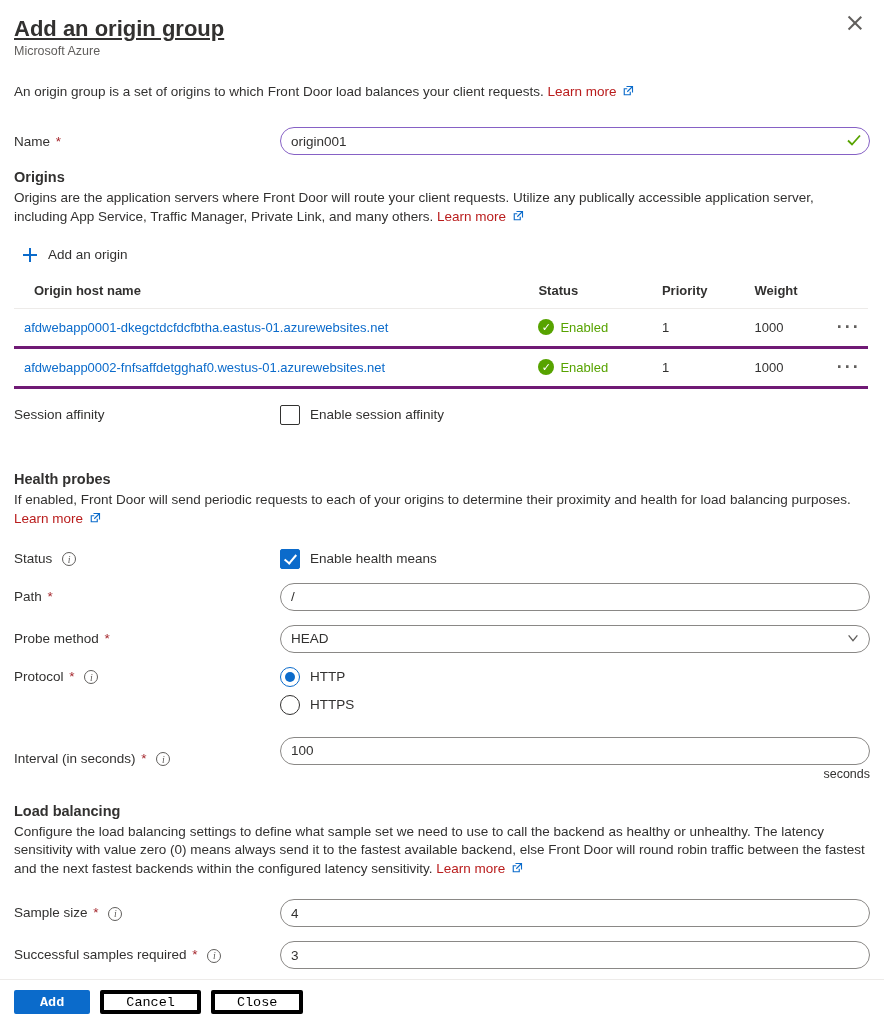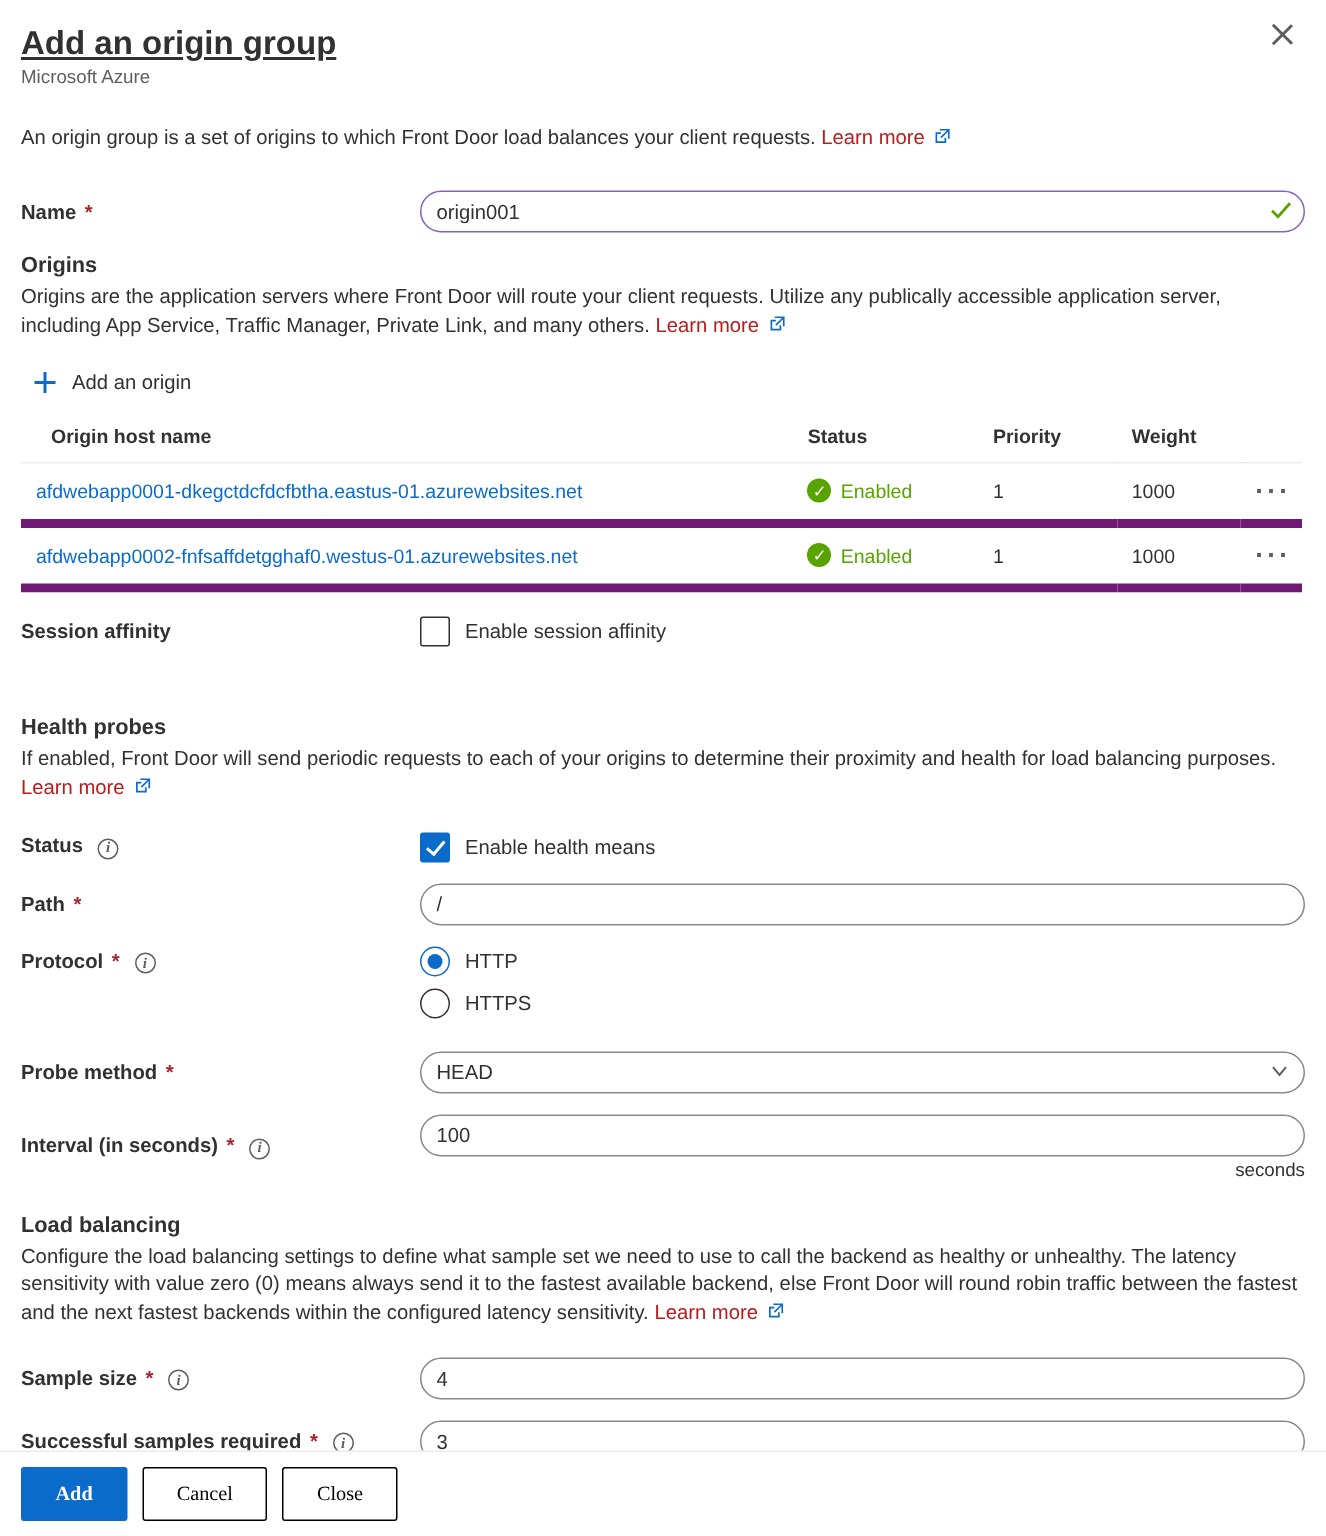--- a/index.html
+++ b/index.html
@@ -45,21 +45,21 @@
   .subtitle { font-size: 12.5px; color:#605e5c; margin-bottom: 26px;}
   .intro { margin-bottom: 28px; }
   a.learn { color:#b91c1c; text-decoration:none; }
   .ext-icon {
     display:inline-block; width:12px; height:12px; margin-left:2px; position:relative; top:1px;
   }
   .ext-icon svg { width:12px; height:12px; }
   .row {
     display:flex; align-items:center; margin-bottom: 14px;
   }
-  .label-col { width: 266px; flex:0 0 266px;font-weight:bold; }
+  .label-col { width: 266px; flex:0 0 266px; }
   .input-col { flex:1; }
   .req { color:#a4262c; margin-left:2px;}
   input[type="text"].textbox, .selectbox, .numbox {
     width:100%; height:28px; border:1px solid #8a8886; border-radius:14px;
     padding: 0 10px; font-size:13.5px; font-family:inherit; color:#323130; background:#fff;
   }
   input[type="text"].textbox.validated {
     border-color:#8661c5;
   }
   .textbox-wrap { position:relative; }
@@ -102,21 +102,21 @@
     text-align:left; font-weight:600; padding:10px 10px 10px 10px;
     border-bottom:1px solid #edebe9;
   }
   table.origins th:nth-child(1){ width:500px; padding-left:20px;}
   table.origins th:nth-child(2){ width:120px;}
   table.origins th:nth-child(3){ width:90px;}
   table.origins th:nth-child(4){ width:80px;}
   table.origins th:nth-child(5){ width:40px;}
   table.origins td {
     padding:8px 10px;
-    border-bottom:6px solid #701a75;
+    border-bottom:3px solid #701a75;
   }
   table.origins td:nth-child(1){ padding-left:10px;}
   .host-link { color:#0b6bcb; text-decoration:none;}
   .enabled {
     display:flex; align-items:center; gap:6px; color:#57a300; font-weight:400;
   }
   .en-circle {
     width:16px; height:16px; border-radius:50%; background:#57a300;
     display:inline-flex; align-items:center; justify-content:center; color:#fff; font-size:11px;
   }
@@ -158,23 +158,23 @@
   .seconds-hint { text-align:right; font-size:12.5px; color:#323130; margin-top:2px;}
   
   .footer {
     position:absolute; left:0; right:0; bottom:0;
     border-top:1px solid #edebe9;
     padding:10px 14px;
     background:#fff;
     display:flex; gap:10px;
   }
   .btn {
-    height:36px; padding: 0 22px; font-size:13.5px;
-    border:1px solid #000000; background:#fff; border-radius:2px;
-    cursor:pointer; font-family:Liberation Serif, serif;
+    height:24px; padding: 0 22px; font-size:13.5px;
+    border:4px solid #000000; background:#fff; border-radius:2px;
+    cursor:pointer; font-family:Liberation Mono, monospace;
   }
   .btn.primary {
     background:#0b6bcb; color:#fff; border-color:#0b6bcb; font-weight:600;
   }
   .content-scroll {
     position:absolute; top:0; left:0; right:0; bottom:48px; overflow:hidden;
   }
   .spacer-lg { height:22px; }
   .spacer-sm { height:10px; }
 </style>
@@ -326,51 +326,51 @@
   <div class="row">
     <div class="label-col">
       <span>Path</span>
       <span class="req">*</span>
     </div>
     <div class="input-col">
       <input type="text" class="textbox" value="/" style="">
     </div>
   </div>
 
-  <div class="row" style="align-items:flex-start;">
-    <div class="label-col" style="padding-top:2px;">
-      <span>Protocol</span>
-      <span class="req">*</span>
-      <span class="info-icon">i</span>
-    </div>
-    <div class="input-col">
-      <div class="radio-row">
-        <span class="radio checked"></span>
-        <span>HTTP</span>
-      </div>
-      <div class="radio-row">
-        <span class="radio"></span>
-        <span>HTTPS</span>
-      </div>
-    </div>
-  </div>
-
   <div class="row">
     <div class="label-col">
       <span>Probe method</span>
       <span class="req">*</span>
     </div>
     <div class="input-col">
       <div class="select-wrap">
         <input type="text" class="selectbox textbox" readonly="" value="HEAD" style="">
         <span class="chev">
           <svg viewBox="0 0 16 16">
                 <path d="M3 5l5 6 5-6" stroke="#605e5c" stroke-width="1.5" fill="none"></path>
               </svg>
         </span>
+      </div>
+    </div>
+  </div>
+
+  <div class="row" style="align-items:flex-start;">
+    <div class="label-col" style="padding-top:2px;">
+      <span>Protocol</span>
+      <span class="req">*</span>
+      <span class="info-icon">i</span>
+    </div>
+    <div class="input-col">
+      <div class="radio-row">
+        <span class="radio checked"></span>
+        <span>HTTP</span>
+      </div>
+      <div class="radio-row">
+        <span class="radio"></span>
+        <span>HTTPS</span>
       </div>
     </div>
   </div>
 
   <div class="row" style="margin-bottom:2px;">
     <div class="label-col">
       <span>Interval (in seconds)</span>
       <span class="req">*</span>
       <span class="info-icon">i</span>
     </div>

